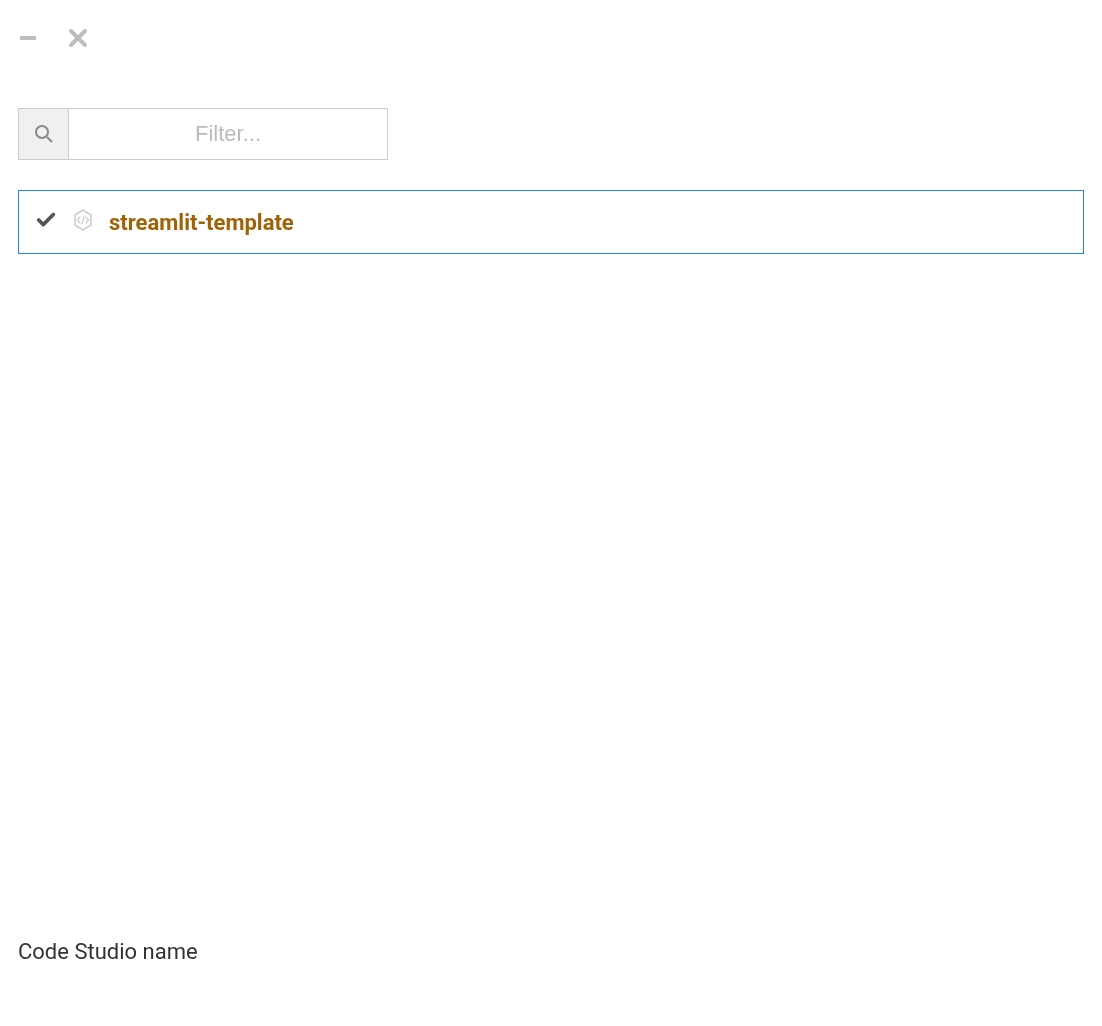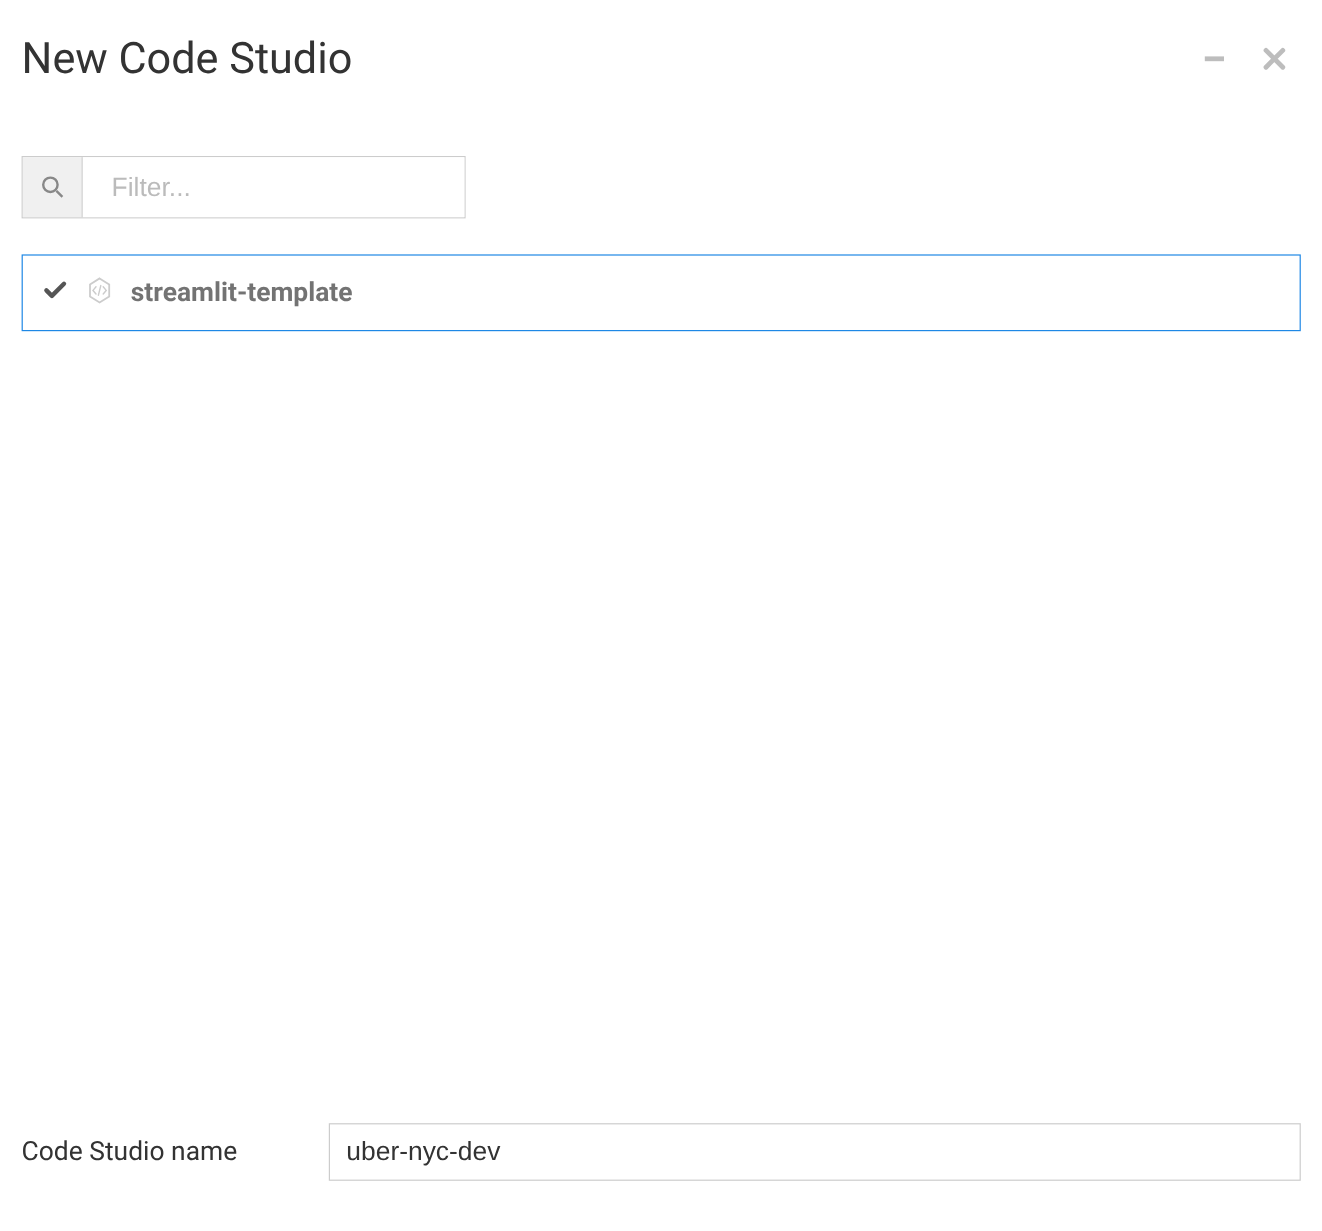--- a/index.html
+++ b/index.html
@@ -64,20 +64,21 @@
     color: #888888;
   }
   .filter-input {
     border: none;
     outline: none;
     padding: 0 24px;
     font-size: 22px;
     height: 100%;
     width: 318px;
     color: #a16207;
+    text-align: center;
   }
   .filter-input::placeholder {
     color: #bbbbbb;
   }
   .list-area {
     flex: 1;
   }
   .template-item {
     border: 1px solid #1e88e5;
     height: 64px;
@@ -91,26 +92,26 @@
     color: #555555;
     flex-shrink: 0;
   }
   .code-icon {
     color: #cccccc;
     flex-shrink: 0;
   }
   .template-label {
     font-size: 22px;
     font-weight: 700;
-    color: #737373;
+    color: #a16207;
   }
   .name-row {
     display: flex;
     align-items: center;
-    margin-bottom: 24px;
+    margin-bottom: 44px;
     gap: 76px;
   }
   .name-label {
     font-size: 22px;
     color: #333333;
     white-space: nowrap;
   }
   .name-input {
     flex: 1;
     height: 48px;
@@ -141,21 +142,20 @@
   }
   .btn-create {
     background: #e9f2fb;
     color: #1e88e5;
   }
 </style>
 </head>
 <body>
 
 <div class="header">
-  <h1 class="title">New Code Studio</h1>
   <div class="window-controls">
     <span class="ctrl">
       <svg width="20" height="20" viewBox="0 0 20 20">
           <rect x="2" y="8" width="16" height="4" fill="currentColor"></rect>
         </svg>
     </span>
     <span class="ctrl">
       <svg width="20" height="20" viewBox="0 0 20 20">
           <path d="M3 3 L17 17 M17 3 L3 17" stroke="currentColor" stroke-width="4" stroke-linecap="round"></path>
         </svg>
@@ -187,17 +187,16 @@
         <polygon points="12,2 20,7 20,17 12,22 4,17 4,7" stroke="currentColor" stroke-width="1.5" fill="none"></polygon>
         <path d="M9 9 L6.5 12 L9 15 M15 9 L17.5 12 L15 15 M13 8 L11 16" stroke="currentColor" stroke-width="1.2" fill="none" stroke-linecap="round"></path>
       </svg>
     </span>
     <span class="template-label">streamlit-template</span>
   </div>
 </div>
 
 <div class="name-row">
   <span class="name-label">Code Studio name</span>
-  <input class="name-input" type="text" value="uber-nyc-dev" style="">
 </div>
 
 <div class="footer">
 </div>
 
 </body></html>

